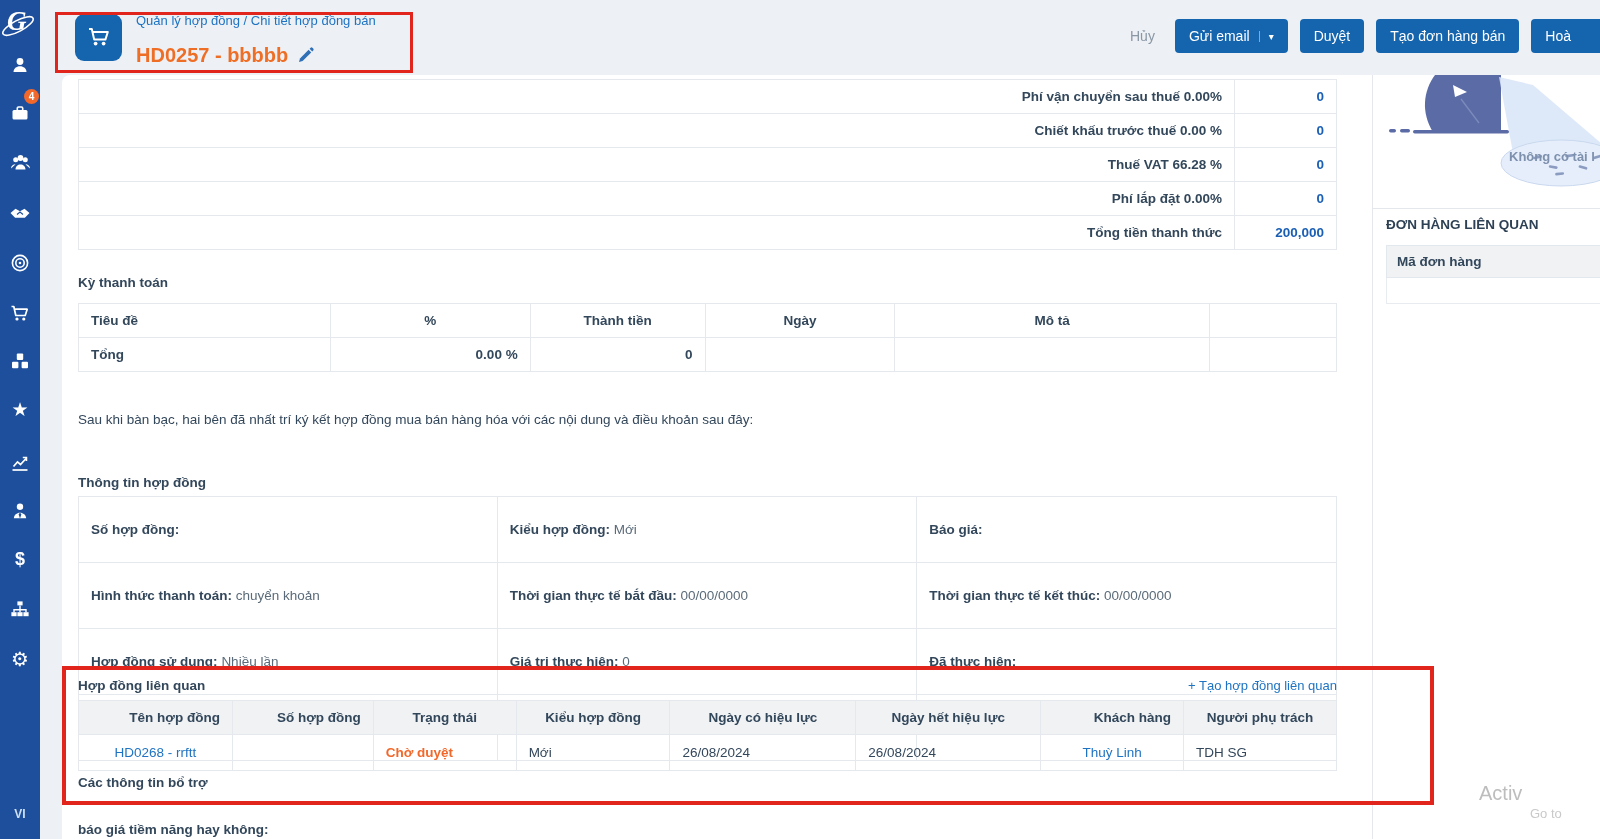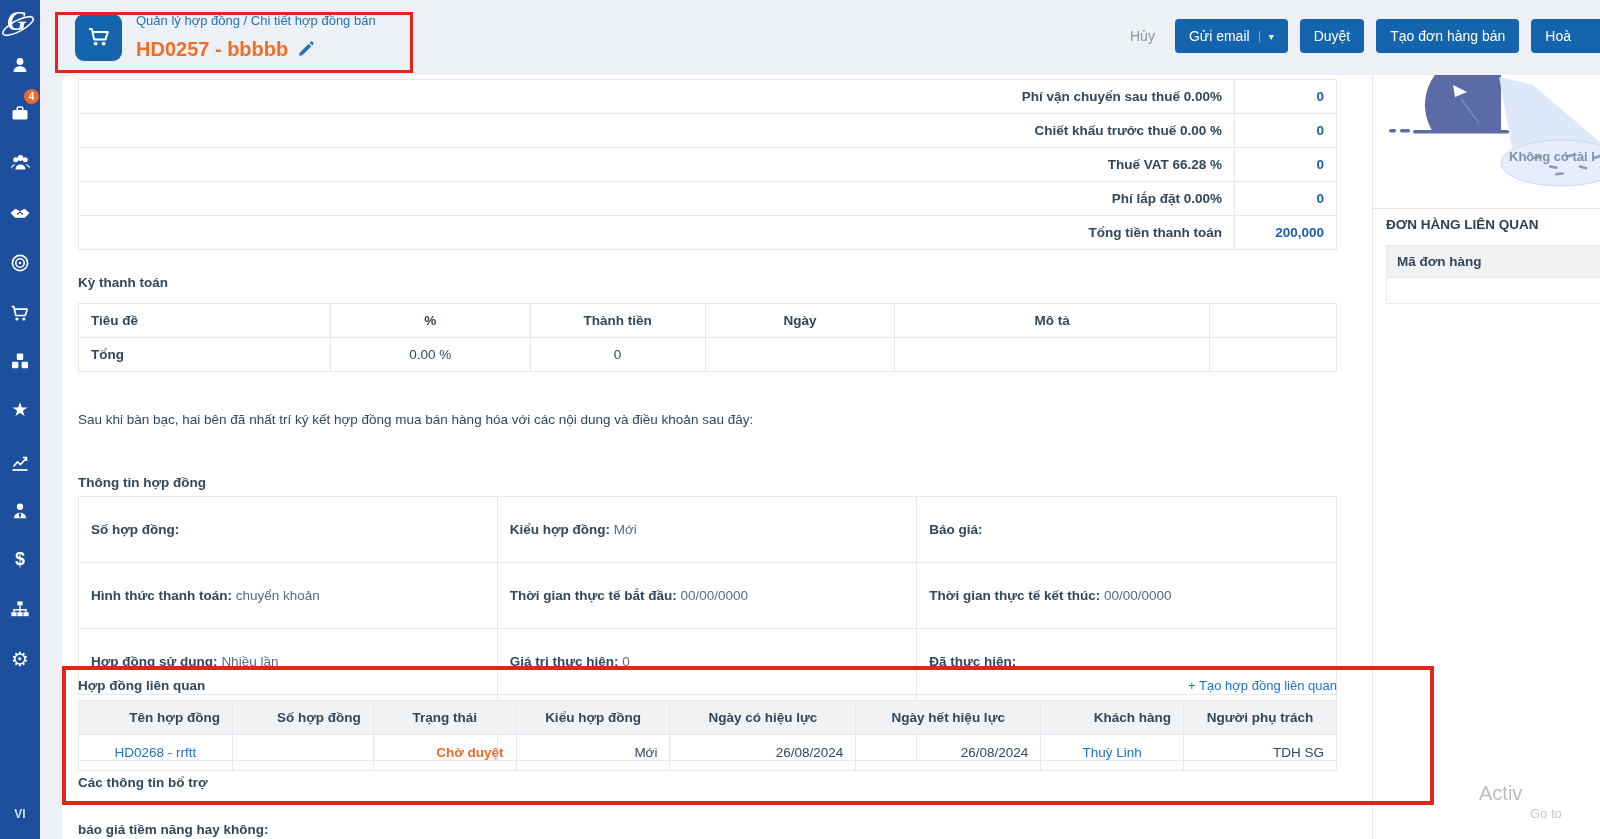--- a/index.html
+++ b/index.html
@@ -15,21 +15,21 @@
   .logo svg { position:absolute; left:-2px; top:4px; }
   .nav-item { position:absolute; left:0; width:40px; height:34px; display:flex; align-items:center; justify-content:center; cursor:pointer; }
   .nav-item .badge { position:absolute; top:-7px; right:1px; min-width:15px; height:15px; border-radius:8px; background:#f2682a; color:#fff; font-size:10px; font-weight:700; display:flex; align-items:center; justify-content:center; padding:0 3px; }
   .glyph-icon { color:#fff; font-size:19px; line-height:1; }
   .lang { position:absolute; left:0; bottom:18px; width:40px; text-align:center; color:#cfe0f5; font-size:12px; font-weight:700; cursor:pointer; }
   
   .topbar { position:absolute; left:40px; top:0; right:0; height:75px; background:#edf0f4; }
   .cart-btn { position:absolute; left:35px; top:14px; width:47px; height:47px; background:#1464ae; border:none; border-radius:9px; display:flex; align-items:center; justify-content:center; cursor:pointer; }
   .crumb-wrap { position:absolute; left:96px; top:13px; }
   .breadcrumb { color:#1e73c2; font-size:13px; cursor:pointer; }
-  .page-title-row { margin-top:10px; display:flex; align-items:center; }
+  .page-title-row { margin-top:16px; display:flex; align-items:center; }
   .page-title { color:#ef6e26; font-size:20px; font-weight:700; }
   .edit-pencil { margin-left:9px; cursor:pointer; display:inline-flex; }
   .actions { position:absolute; left:1090px; top:19px; display:flex; align-items:center; gap:12px; white-space:nowrap; }
   .link-cancel { color:#8a97a5; font-size:14px; margin-right:8px; cursor:pointer; }
   .btn { background:#1464ae; color:#fff; border:none; border-radius:4px; font-size:14px; padding:9px 14px; cursor:pointer; font-family:inherit; display:flex; align-items:center; }
   .btn .caret { font-size:10px; margin-left:9px; padding-left:9px; border-left:1px solid rgba(255,255,255,.45); }
   .btn-cut { min-width:90px; justify-content:flex-start; }
   
   .card { position:absolute; left:62px; top:75px; right:0; bottom:0; background:#fff; border-top-left-radius:8px; overflow:hidden; }
   .main-col { position:absolute; left:16px; top:0; width:1259px; }
@@ -39,31 +39,31 @@
   
   .totals { top:4px; }
   .totals td.lbl { text-align:right; font-weight:700; }
   .totals td.val { width:102px; text-align:right; font-weight:700; color:#1b5fb5; }
   
   .sec-title { font-size:13.5px; font-weight:700; color:#33475b; }
   
   .pay-table th { font-weight:700; text-align:center; }
   .pay-table th:first-child { text-align:left; }
   .pay-table td.t { font-weight:700; }
-  .pay-table td.num { text-align:center; font-weight:400; }
+  .pay-table td.num { text-align:right; font-weight:700; }
   .para { font-size:13.5px; color:#33475b; }
   
   .info-table td { padding:25px 12px; color:#5b6b79; }
   .info-table .lb { font-weight:700; color:#33475b; }
   
   .rel-head { display:flex; justify-content:space-between; width:1259px; align-items:center; }
   .mk-link { color:#1e73c2; font-size:13px; cursor:pointer; }
   .rel-table th { background:#f0f2f4; font-weight:700; text-align:center; }
   .rel-table th.l { text-align:right; }
-  .rel-table td { text-align:right; padding:10px 12px; }
+  .rel-table td { text-align:left; padding:10px 12px; }
   .rel-table td.l { text-align:center; }
   .a-link { color:#1e73c2; cursor:pointer; }
   .status-wait { color:#f2682a; font-weight:700; }
   
   .right-panel { position:absolute; left:1310px; top:0; bottom:0; width:228px; border-left:1px solid #e4e8ec; }
   .illus { position:absolute; left:10px; top:0; }
   .empty-caption { position:absolute; left:136px; top:74px; font-size:13px; font-weight:700; color:#7d90ad; white-space:nowrap; }
   .rp-divider { position:absolute; left:0; top:133px; width:300px; border-top:1px solid #e4e8ec; }
   .rp-title { position:absolute; left:13px; top:142px; font-size:13.5px; font-weight:700; color:#2e4154; }
   .orders-table { position:absolute; left:13px; top:170px; width:280px; font-size:13.5px; }
@@ -226,21 +226,21 @@
           </tr>
       <tr>
             <td class="lbl">Thuế VAT 66.28 %</td>
             <td class="val">0</td>
           </tr>
       <tr>
             <td class="lbl">Phí lắp đặt 0.00%</td>
             <td class="val">0</td>
           </tr>
       <tr>
-            <td class="lbl">Tổng tiền thanh toán</td>
+            <td class="lbl">Tổng tiền thanh thức</td>
             <td class="val">200,000</td>
           </tr>
     </tbody>
       </table>
 
     <div class="abs sec-title" style="top:200px">Kỳ thanh toán</div>
     <table class="abs pay-table" style="top:228px">
       <colgroup>
           <col style="width:252px">
           <col style="width:200px">

